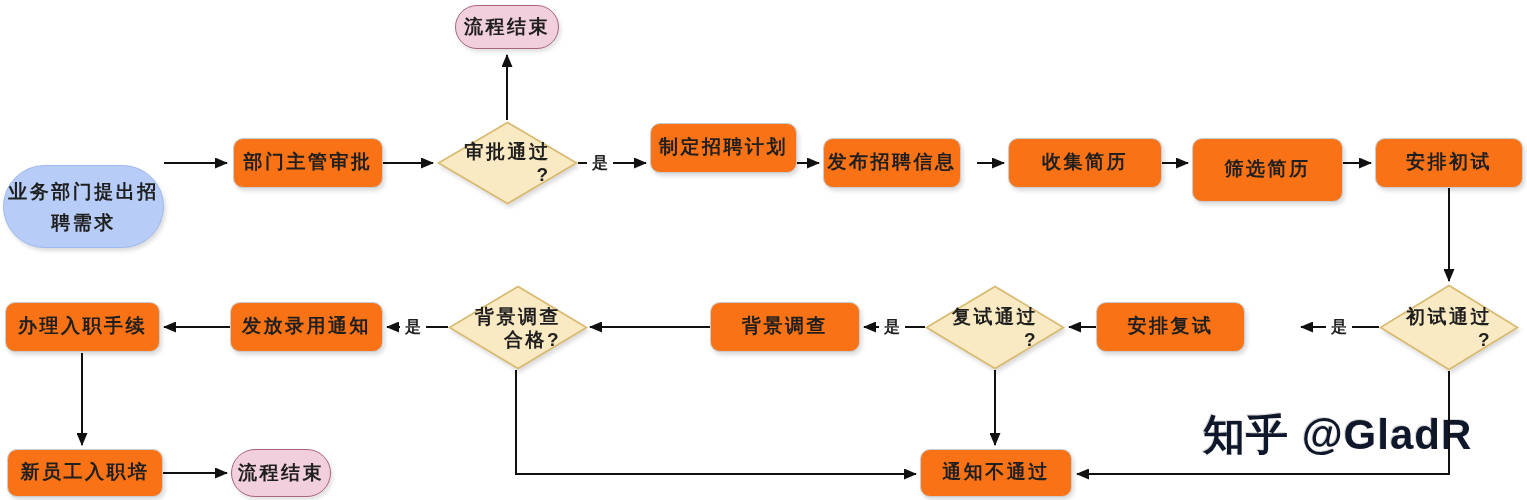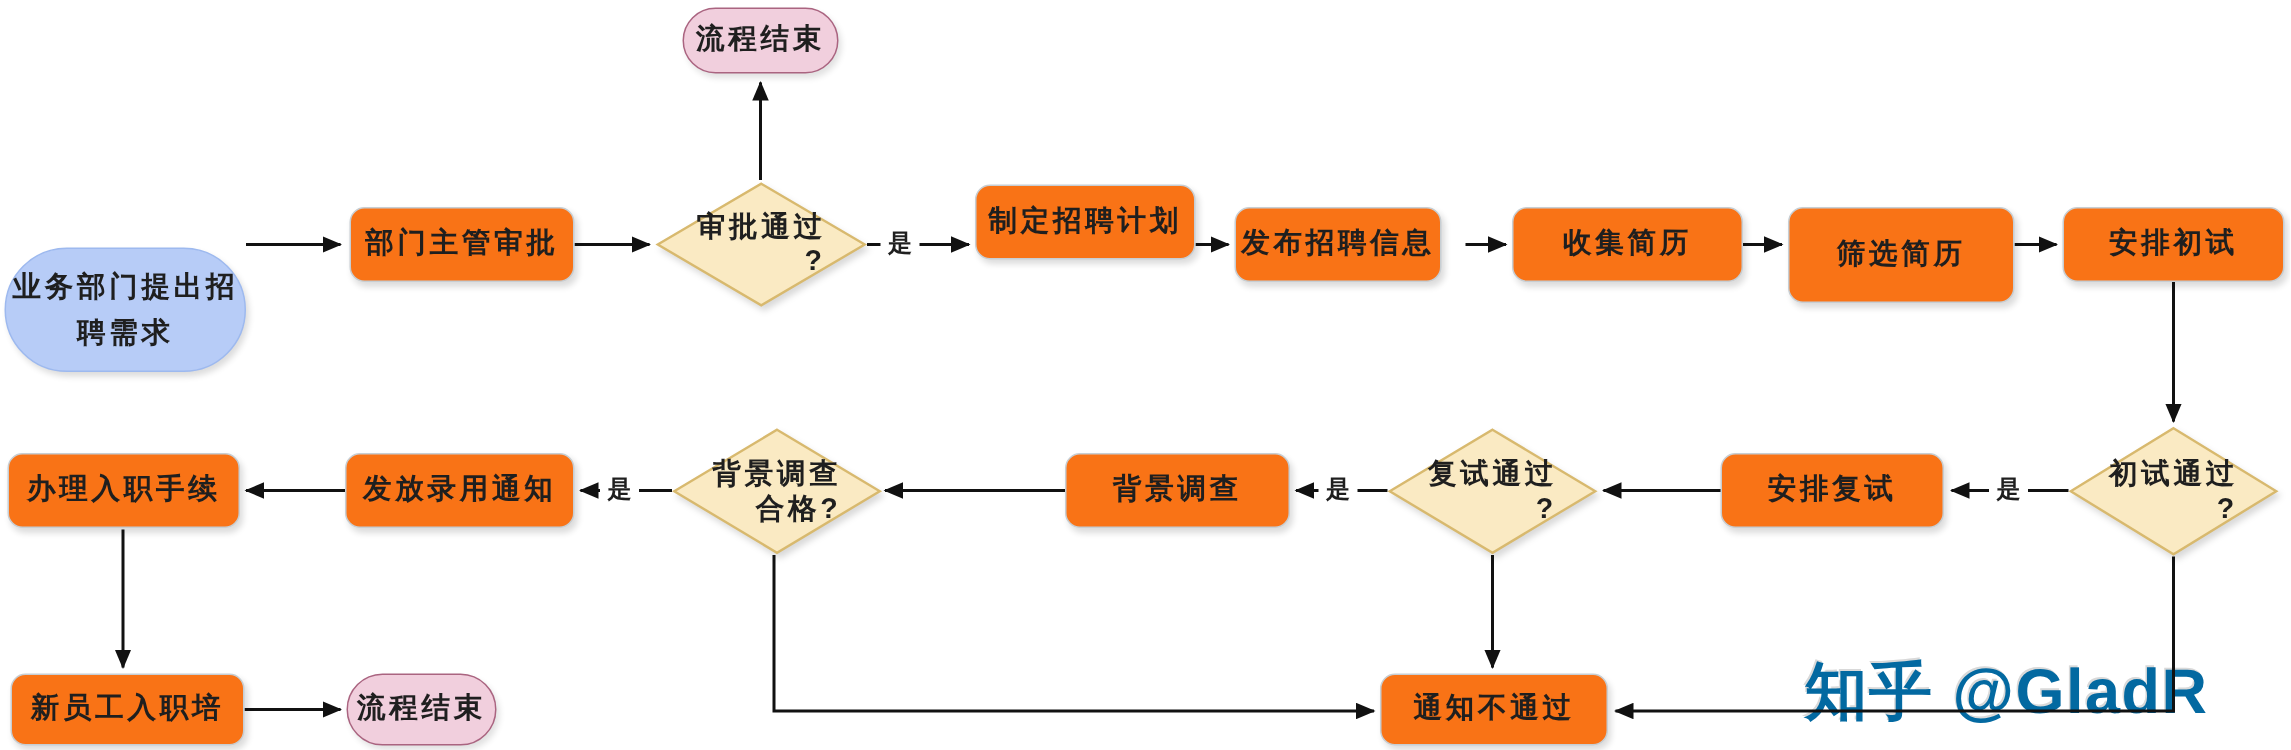--- a/index.html
+++ b/index.html
@@ -17,22 +17,22 @@
     box-shadow:2px 3px 4px rgba(0,0,0,0.14);line-height:31px;padding:0 4px;margin-top:44px;}
   .stadium-pink{background:#f1cfdd;border:1.5px solid #aa6480;border-radius:26px;
     box-shadow:2px 3px 4px rgba(0,0,0,0.12);}
   .diamond{background:transparent;z-index:2;}
   .diamond svg{position:absolute;inset:0;overflow:visible;
     filter:drop-shadow(2px 3px 2px rgba(0,0,0,0.15));}
   .diamond .dlabel{position:relative;display:flex;flex-direction:column;align-items:flex-end;
     justify-content:center;line-height:23px;}
   .edge-label{position:absolute;z-index:3;transform:translate(-50%,-50%);
     background:#ffffff;padding:0 5px;font-size:16px;font-weight:600;color:#1f1f1f;}
-  .watermark{position:absolute;left:1203px;top:433px;z-index:0;
-    font-size:42px;font-weight:700;letter-spacing:1px;color:#0369a1;
+  .watermark{position:absolute;left:1203px;top:407px;z-index:0;
+    font-size:42px;font-weight:700;letter-spacing:1px;color:#0f172a;
     text-shadow:2px 2px 1px #ffffff, -1px -1px 0 #d9d9d9;white-space:nowrap;}
 </style>
 </head>
 <body>
 
 <div class="stage">
 
   <div class="watermark">知乎 @GladR</div>
 
   <svg class="connectors" width="1527" height="500">
@@ -115,21 +115,21 @@
   <div class="node diamond" style="left:1379px;top:284px;width:140px;height:87px;">
     <svg width="140" height="87">
       <polygon points="70,1.5 138.5,43.5 70,85.5 1.5,43.5" fill="#faeac3" stroke="#d8b96e" stroke-width="1.6"></polygon>
     </svg>
     <span class="dlabel">
       <span>初试通过</span>
       <span>?</span>
     </span>
   </div>
 
-  <div class="node rect" style="left:1147px;top:302px;width:149px;height:50px;">
+  <div class="node rect" style="left:1096px;top:302px;width:149px;height:50px;">
     <span>安排复试</span>
   </div>
 
   <div class="node diamond" style="left:925px;top:285px;width:140px;height:85px;">
     <svg width="140" height="85">
       <polygon points="70,1.5 138.5,42.5 70,83.5 1.5,42.5" fill="#faeac3" stroke="#d8b96e" stroke-width="1.6"></polygon>
     </svg>
     <span class="dlabel">
       <span>复试通过</span>
       <span>?</span>

